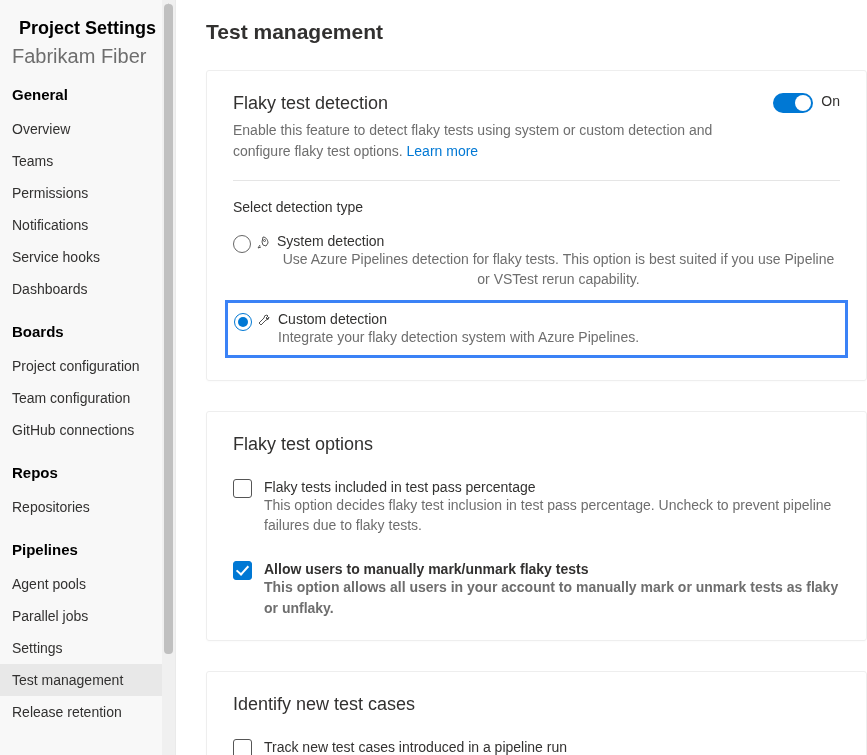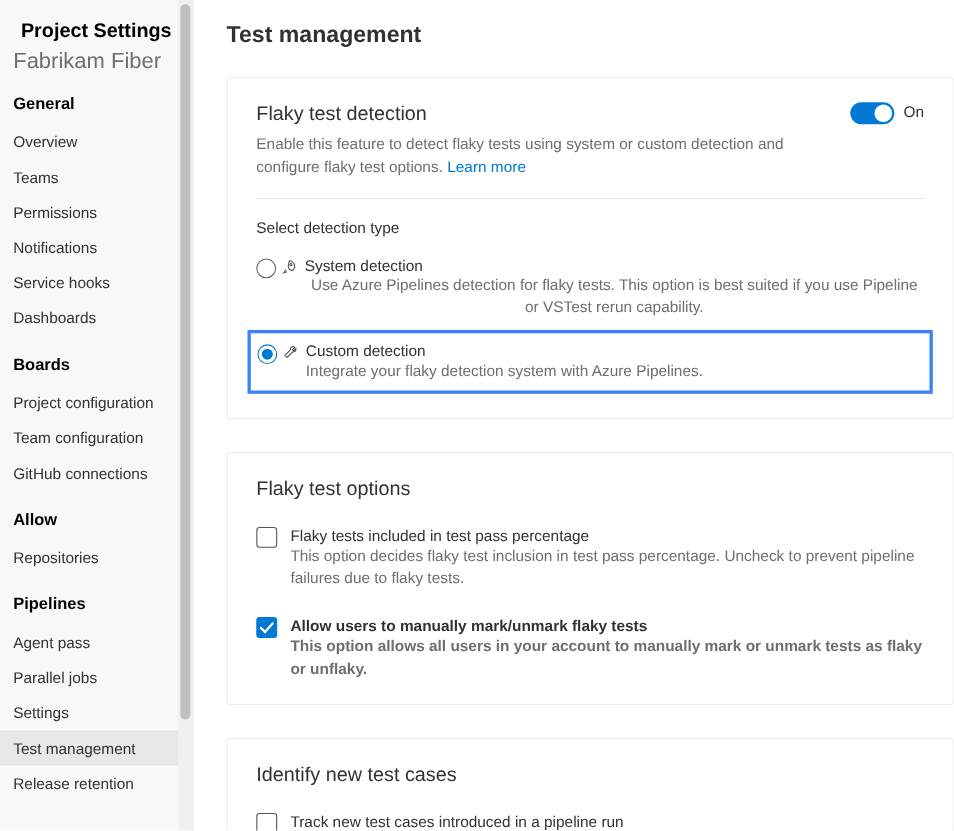--- a/index.html
+++ b/index.html
@@ -220,24 +220,24 @@
         <div class="sidebar-item">Overview</div>
         <div class="sidebar-item">Teams</div>
         <div class="sidebar-item">Permissions</div>
         <div class="sidebar-item">Notifications</div>
         <div class="sidebar-item">Service hooks</div>
         <div class="sidebar-item">Dashboards</div>
         <div class="sidebar-group-h">Boards</div>
         <div class="sidebar-item">Project configuration</div>
         <div class="sidebar-item">Team configuration</div>
         <div class="sidebar-item">GitHub connections</div>
-        <div class="sidebar-group-h">Allow</div>
+        <div class="sidebar-group-h">Repos</div>
         <div class="sidebar-item">Repositories</div>
         <div class="sidebar-group-h">Pipelines</div>
-        <div class="sidebar-item">Agent pass</div>
+        <div class="sidebar-item">Agent pools</div>
         <div class="sidebar-item">Parallel jobs</div>
         <div class="sidebar-item">Settings</div>
         <div class="sidebar-item active">Test management</div>
         <div class="sidebar-item">Release retention</div>
       </div>
   </div>
   <div class="scroll-track">
     <div class="scroll-arrow-up">▴</div>
     <div class="scroll-thumb"></div>
   </div>

